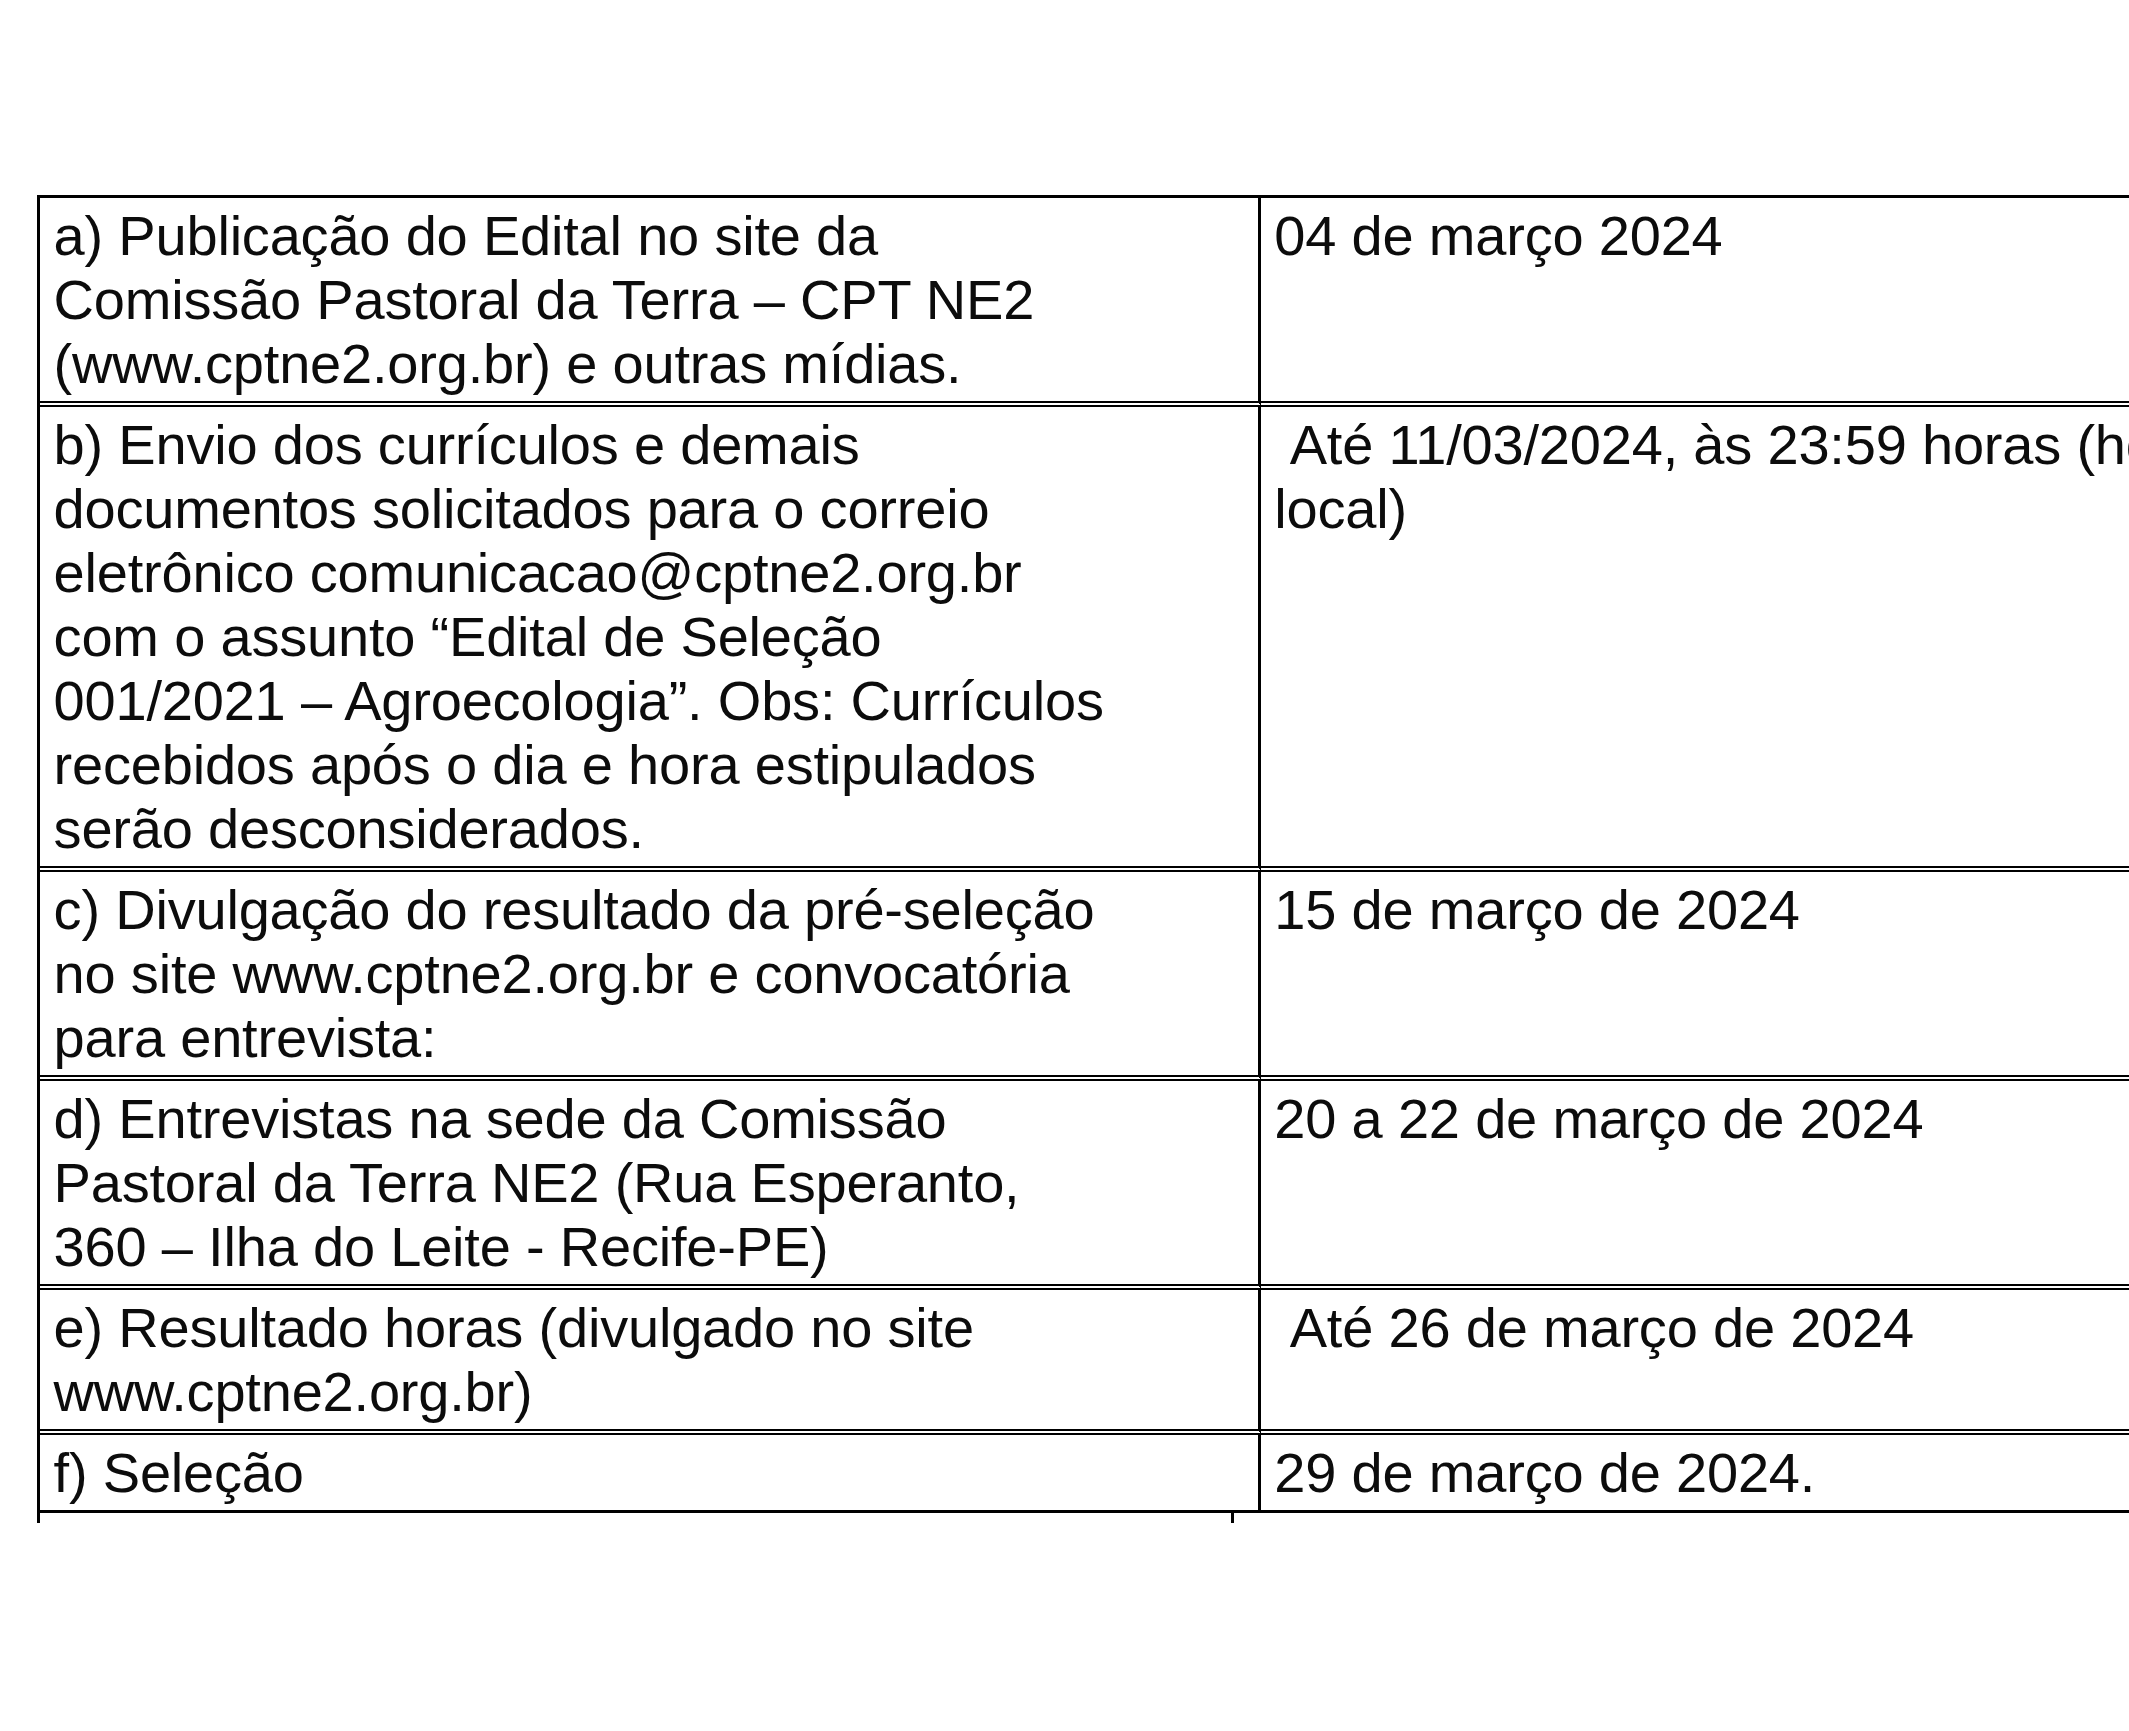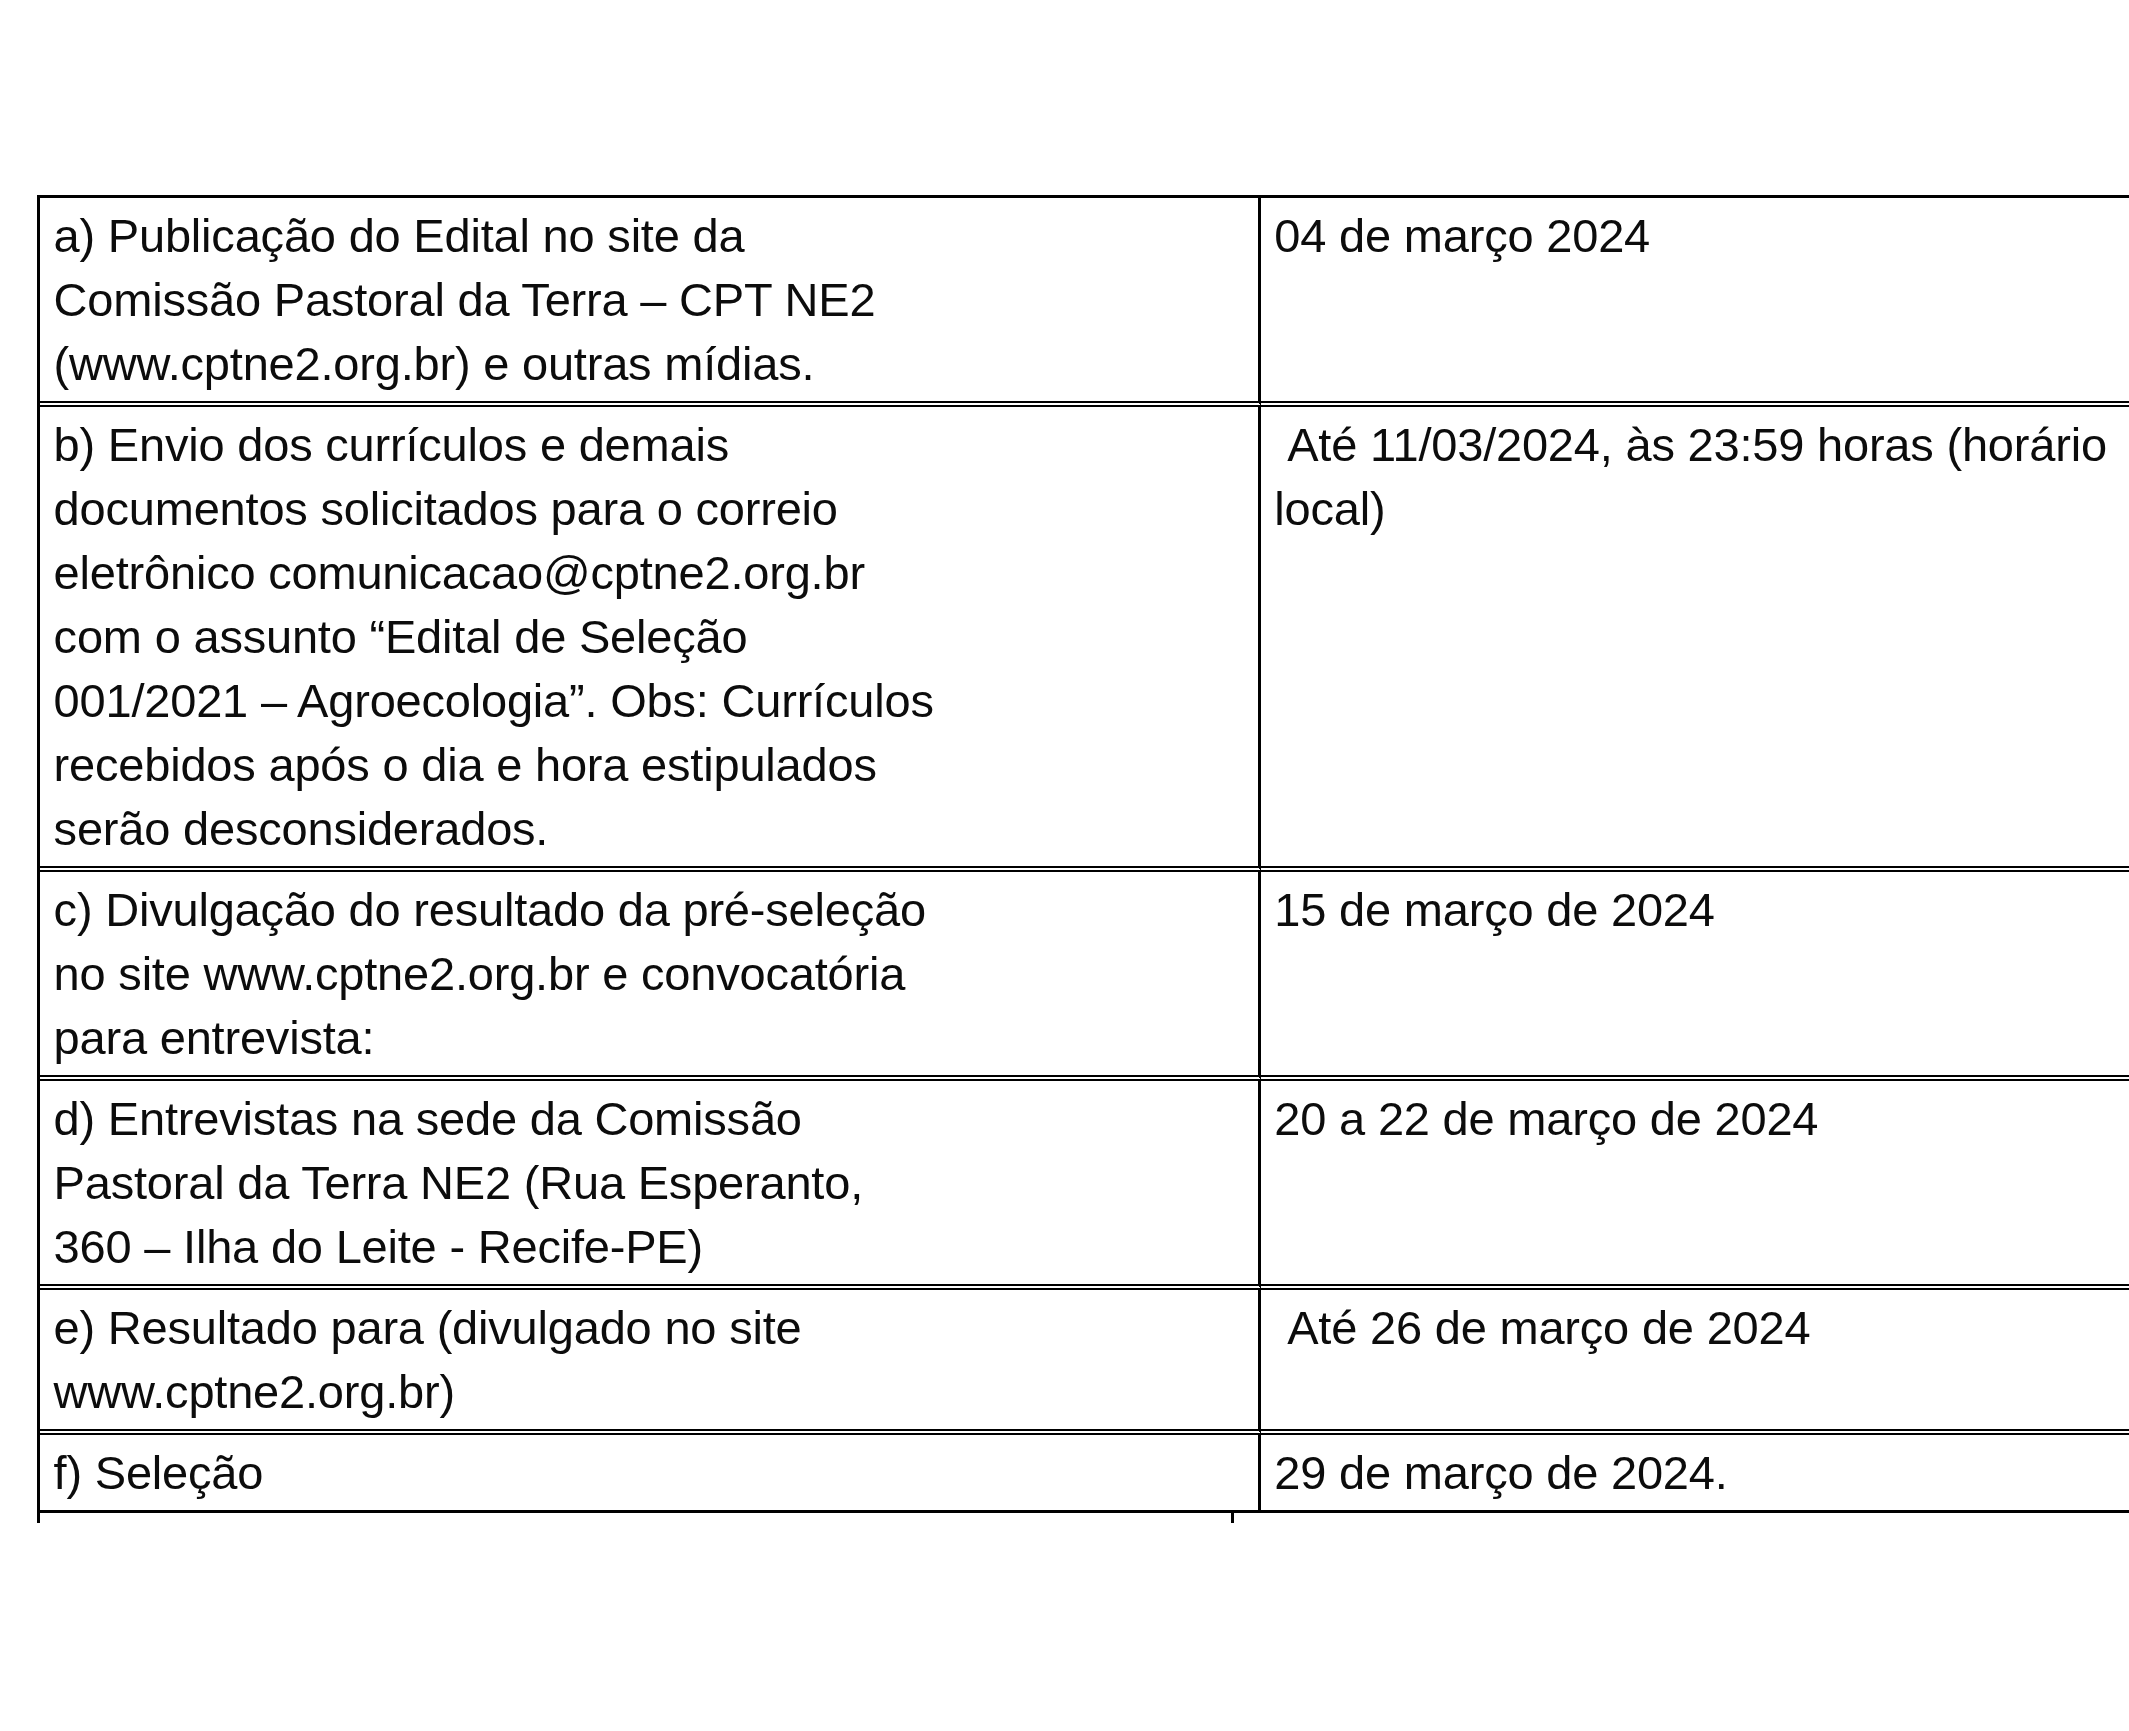--- a/index.html
+++ b/index.html
@@ -19,21 +19,21 @@
   table.doc-table {
     width: 100%;
     border-collapse: separate;
     border-spacing: 0;
     border: 3px solid #000000;
     table-layout: fixed;
   }
   table.doc-table td {
     vertical-align: top;
     padding: 5.5px 10.2px 5.5px 13.6px;
-    font-size: 47px;
+    font-size: 56px;
     line-height: 64px;
     letter-spacing: -0.2px;
     color: #0c0c0c;
     white-space: pre-wrap;
     word-wrap: break-word;
   }
   td.stage-cell {
     width: 50.4%;
     border-right: 3px solid #000000;
   }
@@ -80,21 +80,21 @@
 para entrevista:</td>
         <td class="date-cell">15 de março de 2024</td>
       </tr>
       <tr class="doc-row">
         <td class="stage-cell">d) Entrevistas na sede da Comissão
 Pastoral da Terra NE2 (Rua Esperanto,
 360 – Ilha do Leite - Recife-PE)</td>
         <td class="date-cell">20 a 22 de março de 2024</td>
       </tr>
       <tr class="doc-row">
-        <td class="stage-cell">e) Resultado para (divulgado no site
+        <td class="stage-cell">e) Resultado horas (divulgado no site
 www.cptne2.org.br)</td>
         <td class="date-cell"> Até 26 de março de 2024</td>
       </tr>
       <tr class="doc-row">
         <td class="stage-cell">f) Seleção</td>
         <td class="date-cell">29 de março de 2024.</td>
       </tr>
     </tbody>
   </table>
   <div class="tick tick-left"></div>

